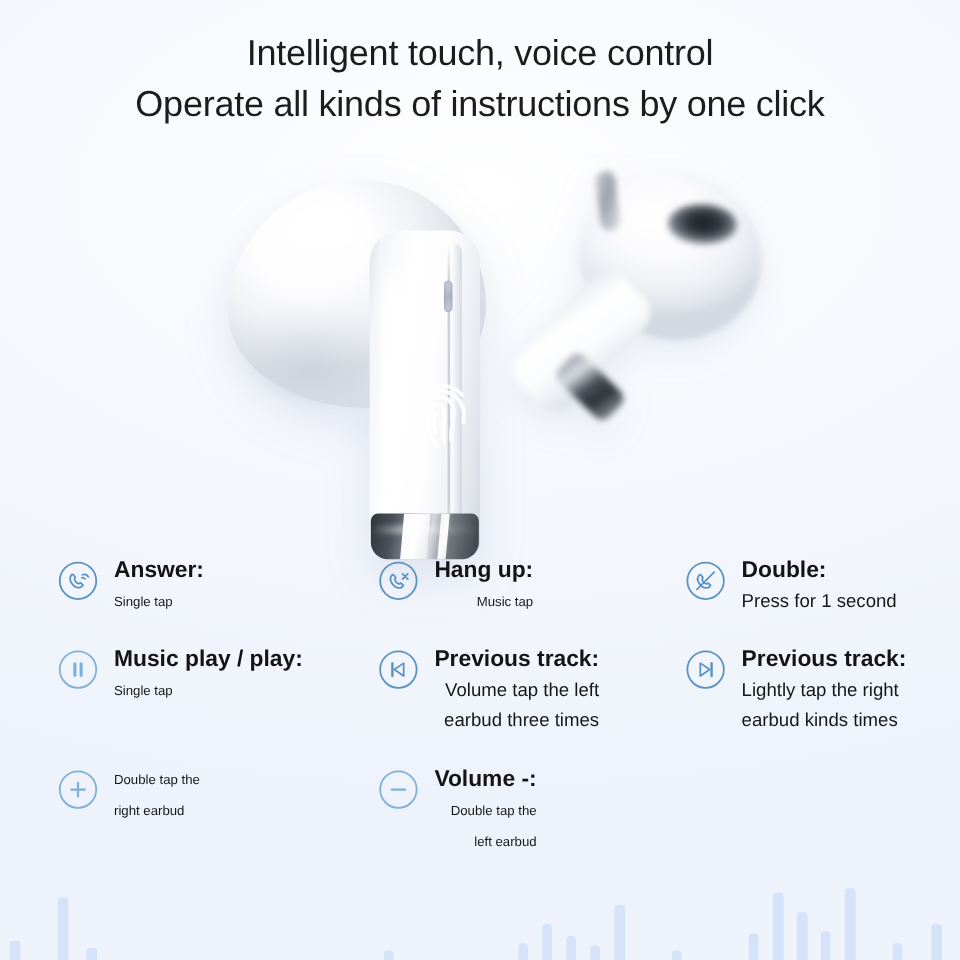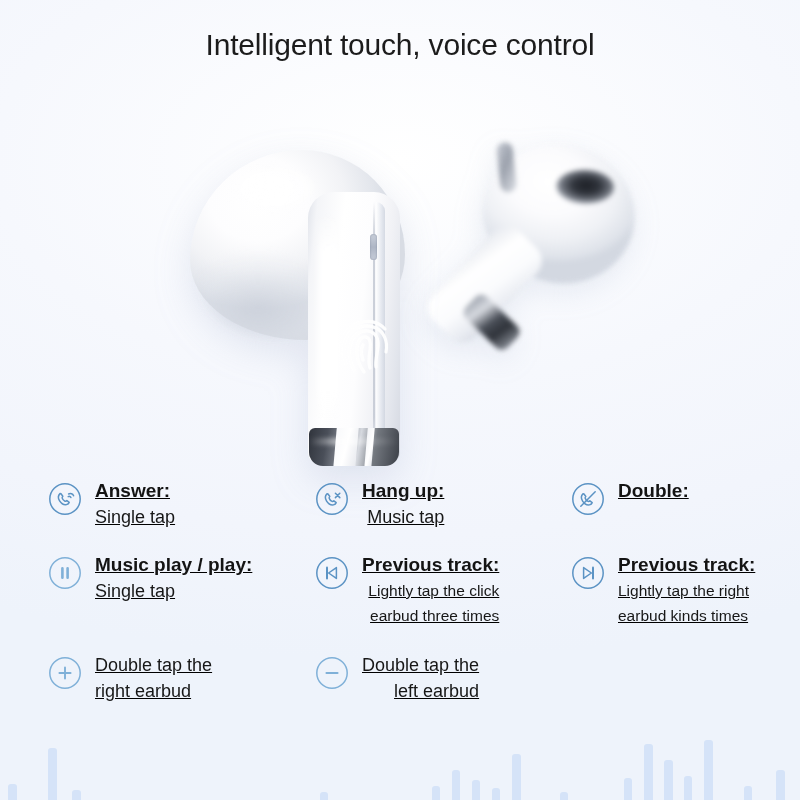--- a/index.html
+++ b/index.html
@@ -264,24 +264,23 @@
     width: 58px;
     height: 30px;
     border-radius: 8px;
     transform: rotate(30deg);
     background: linear-gradient(100deg, #9aa0aa 0%, #d9dce2 25%, #4a4f58 50%, #2f333a 70%, #8d929b 100%);
   }
 
   
   .features {
     position: absolute;
-    top: 478px;
+    top: 463px;
     left: 48px;
     width: 752px;
-    text-decoration: underline;
   }
   .feat-row {
     display: flex;
   }
   .feat-row-1 { height: 74px; }
   .feat-row-2 { height: 100px; }
   .feat-row-3 { height: 90px; }
 
   .feat-col {
     display: flex;
@@ -303,21 +302,21 @@
   .feat-text { padding-top: 0px; }
 
   .feat-title {
     font-size: 19px;
     font-weight: 700;
     color: #141414;
     line-height: 26px;
     white-space: nowrap;
   }
   .feat-desc {
-    font-size: 18px;
+    font-size: 11px;
     font-weight: 400;
     color: #171717;
     line-height: 26px;
   }
   .feat-desc-sm {
     font-size: 15.5px;
     line-height: 25px;
   }
 
   
@@ -336,20 +335,21 @@
     background: #d5e3f8;
   }
 </style>
 </head>
 <body>
 
 <div class="page">
 
   <div class="headings">
     <div class="head-line-1">Intelligent touch, voice control</div>
+    <div class="head-line-2">Operate all kinds of instructions by one click</div>
   </div>
 
   <div class="product">
 
     <div class="bud-second">
       <div class="bud2-head"></div>
       <div class="bud2-notch"></div>
       <div class="bud2-mesh"></div>
       <div class="bud2-stem"></div>
       <div class="bud2-tip"></div>
@@ -421,20 +421,21 @@
       <div class="feat-col col-w-3">
         <div class="feat-icon">
           <svg width="34" height="34" viewBox="0 0 34 34" fill="none" stroke="#5b93c4" stroke-width="1.5">
             <circle cx="17" cy="17" r="15.2"></circle>
             <path d="M12.0 11.8 C10.2 13.6 10.0 16.6 11.6 19.1 C13.2 21.6 16.1 23.3 18.6 22.8 C19.9 22.5 20.8 21.6 21.2 20.6 L18.9 18.8 C18.4 19.4 17.7 19.7 17.0 19.4 C15.8 18.9 14.6 17.6 14.2 16.3 C14.0 15.6 14.2 15.0 14.8 14.5 L13.0 12.0 Z" stroke-linejoin="round" stroke-linecap="round"></path>
             <path d="M9.8 24.2 L24.2 9.8" stroke-linecap="round"></path>
           </svg>
         </div>
         <div class="feat-text">
           <div class="feat-title">Double:</div>
+          <div class="feat-desc feat-desc-sm">Press for 1 second</div>
         </div>
       </div>
     </div>
 
     <div class="feat-row feat-row-2">
 
       <div class="feat-col col-w-1">
         <div class="feat-icon">
           <svg width="34" height="34" viewBox="0 0 34 34" fill="none" stroke="#7fb0d8" stroke-width="1.5">
             <circle cx="17" cy="17" r="15.2"></circle>
@@ -450,21 +451,21 @@
       <div class="feat-col col-w-2">
         <div class="feat-icon">
           <svg width="34" height="34" viewBox="0 0 34 34" fill="none" stroke="#5b93c4" stroke-width="1.5">
             <circle cx="17" cy="17" r="15.2"></circle>
             <path d="M21.4 11.6 L13.6 17 L21.4 22.4 Z" stroke-linejoin="round"></path>
             <path d="M12.0 11.6 v10.8" stroke-width="2" stroke-linecap="round"></path>
           </svg>
         </div>
         <div class="feat-text">
           <div class="feat-title">Previous track:</div>
-          <div class="feat-desc feat-desc-sm" style="white-space:pre-line">Lightly tap the click
+          <div class="feat-desc feat-desc-sm" style="white-space:pre-line">Volume tap the left
 earbud three times</div>
         </div>
       </div>
 
       <div class="feat-col col-w-3">
         <div class="feat-icon">
           <svg width="34" height="34" viewBox="0 0 34 34" fill="none" stroke="#5b93c4" stroke-width="1.5">
             <circle cx="17" cy="17" r="15.2"></circle>
             <path d="M12.6 11.6 L20.4 17 L12.6 22.4 Z" stroke-linejoin="round"></path>
             <path d="M22.0 11.6 v10.8" stroke-width="2" stroke-linecap="round"></path>
@@ -494,20 +495,21 @@
       </div>
 
       <div class="feat-col col-w-2">
         <div class="feat-icon">
           <svg width="34" height="34" viewBox="0 0 34 34" fill="none" stroke="#7fb0d8" stroke-width="1.5">
             <circle cx="17" cy="17" r="15.2"></circle>
             <path d="M11.4 17 h11.2" stroke-width="1.9" stroke-linecap="round"></path>
           </svg>
         </div>
         <div class="feat-text">
+          <div class="feat-title">Volume -:</div>
           <div class="feat-desc" style="white-space:pre-line">Double tap the
 left earbud</div>
         </div>
       </div>
 
       <div class="feat-col col-w-3"></div>
     </div>
   </div>
 
   <div class="waveform" id="waveform">

